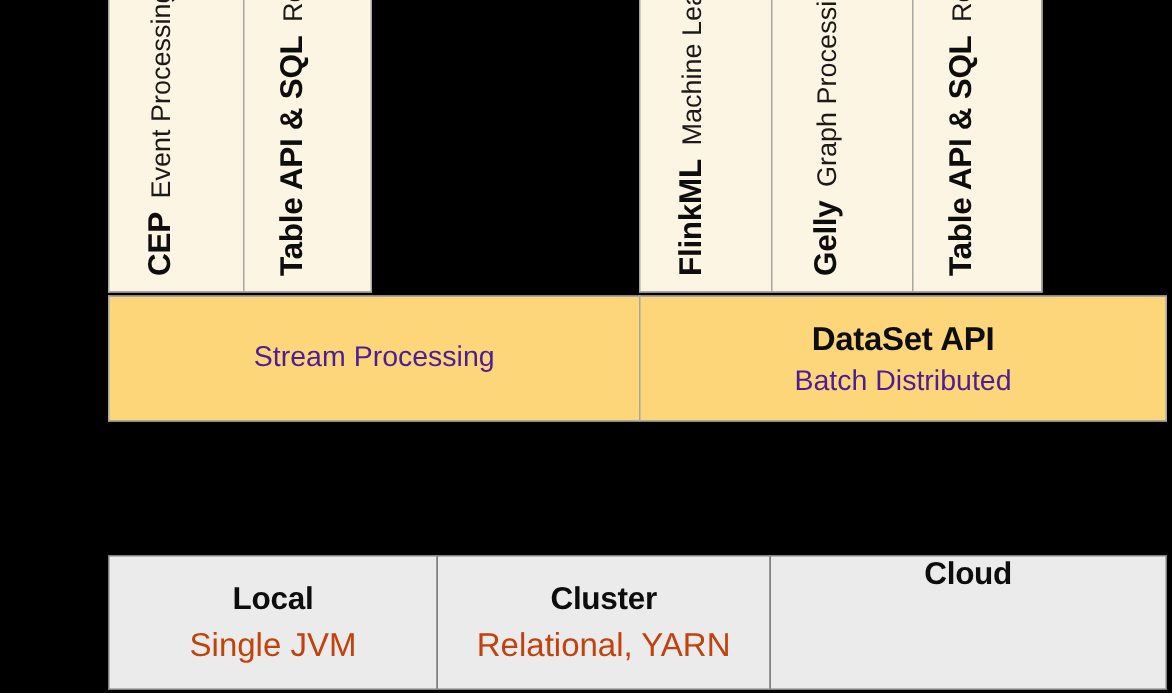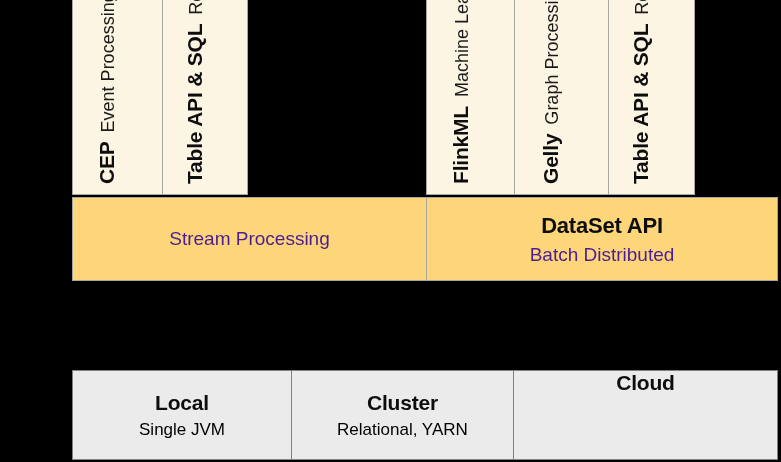--- a/index.html
+++ b/index.html
@@ -159,22 +159,22 @@
   #deploy-cell-cluster { width: 236px; }
   #deploy-cell-cloud   { width: 282px; justify-content: space-between; }
 
   .deploy-title {
     font-weight: bold;
     font-size: 21px;
     color: #0D0D0D;
     letter-spacing: -0.2px;
   }
   .deploy-sub {
-    font-size: 17px;
-    color: #000000;
+    font-size: 22px;
+    color: #c2410c;
   }
 </style>
 </head>
 <body>
 
 <div id="stack-diagram">
 
   <div id="lib-group-stream" class="lib-group">
     <div class="lib-col" style="width:91px">
       <div class="lib-rot">

